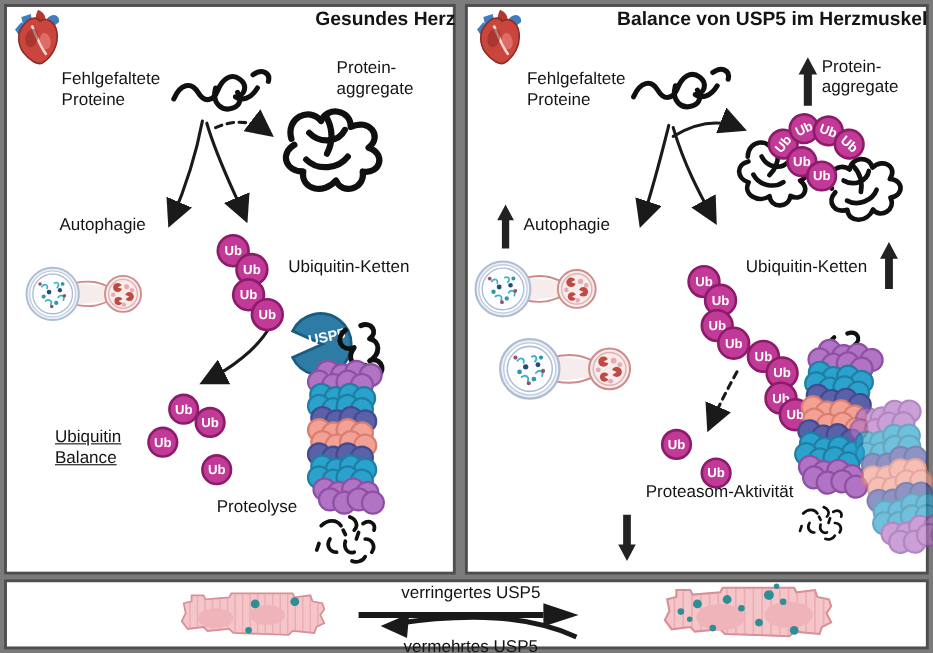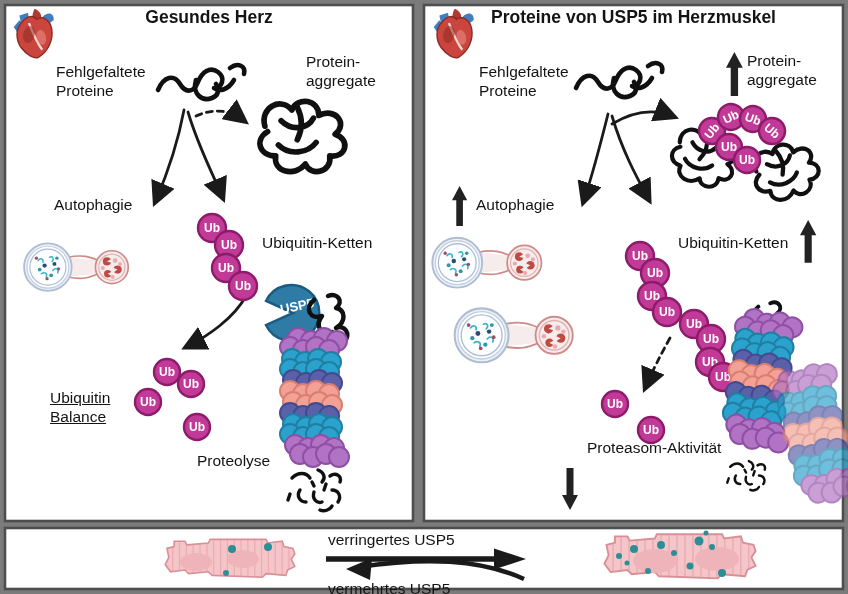--- a/index.html
+++ b/index.html
@@ -8,23 +8,23 @@
     background:#7b7b7b;
     font-family:"Liberation Sans",sans-serif;
   }
   #stage{position:absolute;left:0;top:0;width:848px;height:594px;}
   .lbl{
     position:absolute;color:#141414;
     font:15.5px/1.22 "Liberation Sans",sans-serif;
     white-space:pre-line;
   }
   .title{
-    font-weight:bold;font-size:17.5px;text-align:center;white-space:nowrap;
-  }
-  .center{text-align:left;}
+    font-weight:bold;font-size:17.5px;text-align:right;white-space:nowrap;
+  }
+  .center{text-align:center;}
   .ub circle{fill:#c23a97;stroke:#8c1c6a;stroke-width:2.4;}
   .ubt{
     fill:#fff;font-family:"Liberation Sans",sans-serif;font-weight:bold;
     font-size:12px;text-anchor:middle;dominant-baseline:central;
   }
   .usp5txt{
     fill:#fff;font-family:"Liberation Sans",sans-serif;font-weight:bold;
     font-size:13px;text-anchor:middle;dominant-baseline:central;
   }
   .sq{stroke:#101010;fill:none;stroke-linecap:round;stroke-linejoin:round;}
@@ -337,21 +337,21 @@
 
   <g>
     <path d="M326,559 L494,559" stroke="#1a1a1a" stroke-width="5.5"></path>
     <polygon points="494,548.5 526,559 494,569.5" fill="#1a1a1a"></polygon>
     <path d="M524,579 C480,559 426,557 358,567" stroke="#1a1a1a" stroke-width="4.5" fill="none"></path>
     <polygon points="346,569 372,558 370,580" fill="#1a1a1a"></polygon>
   </g>
 </svg>
 
 <div class="lbl title" style="left:4px;top:7px;width:410px;">Gesundes Herz</div>
-<div class="lbl title" style="left:424px;top:7px;width:419px;">Proteine von USP5 im Herzmuskel</div>
+<div class="lbl title" style="left:424px;top:7px;width:419px;">Balance von USP5 im Herzmuskel</div>
 
 <div class="lbl" style="left:56px;top:63px;">Fehlgefaltete
 Proteine</div>
 <div class="lbl" style="left:306px;top:53px;">Protein-
 aggregate</div>
 <div class="lbl" style="left:54px;top:196px;">Autophagie</div>
 <div class="lbl" style="left:262px;top:234px;">Ubiquitin-Ketten</div>
 <div class="lbl" style="left:50px;top:389px;text-decoration:underline;">Ubiquitin
 Balance</div>
 <div class="lbl" style="left:197px;top:452px;">Proteolyse</div>

